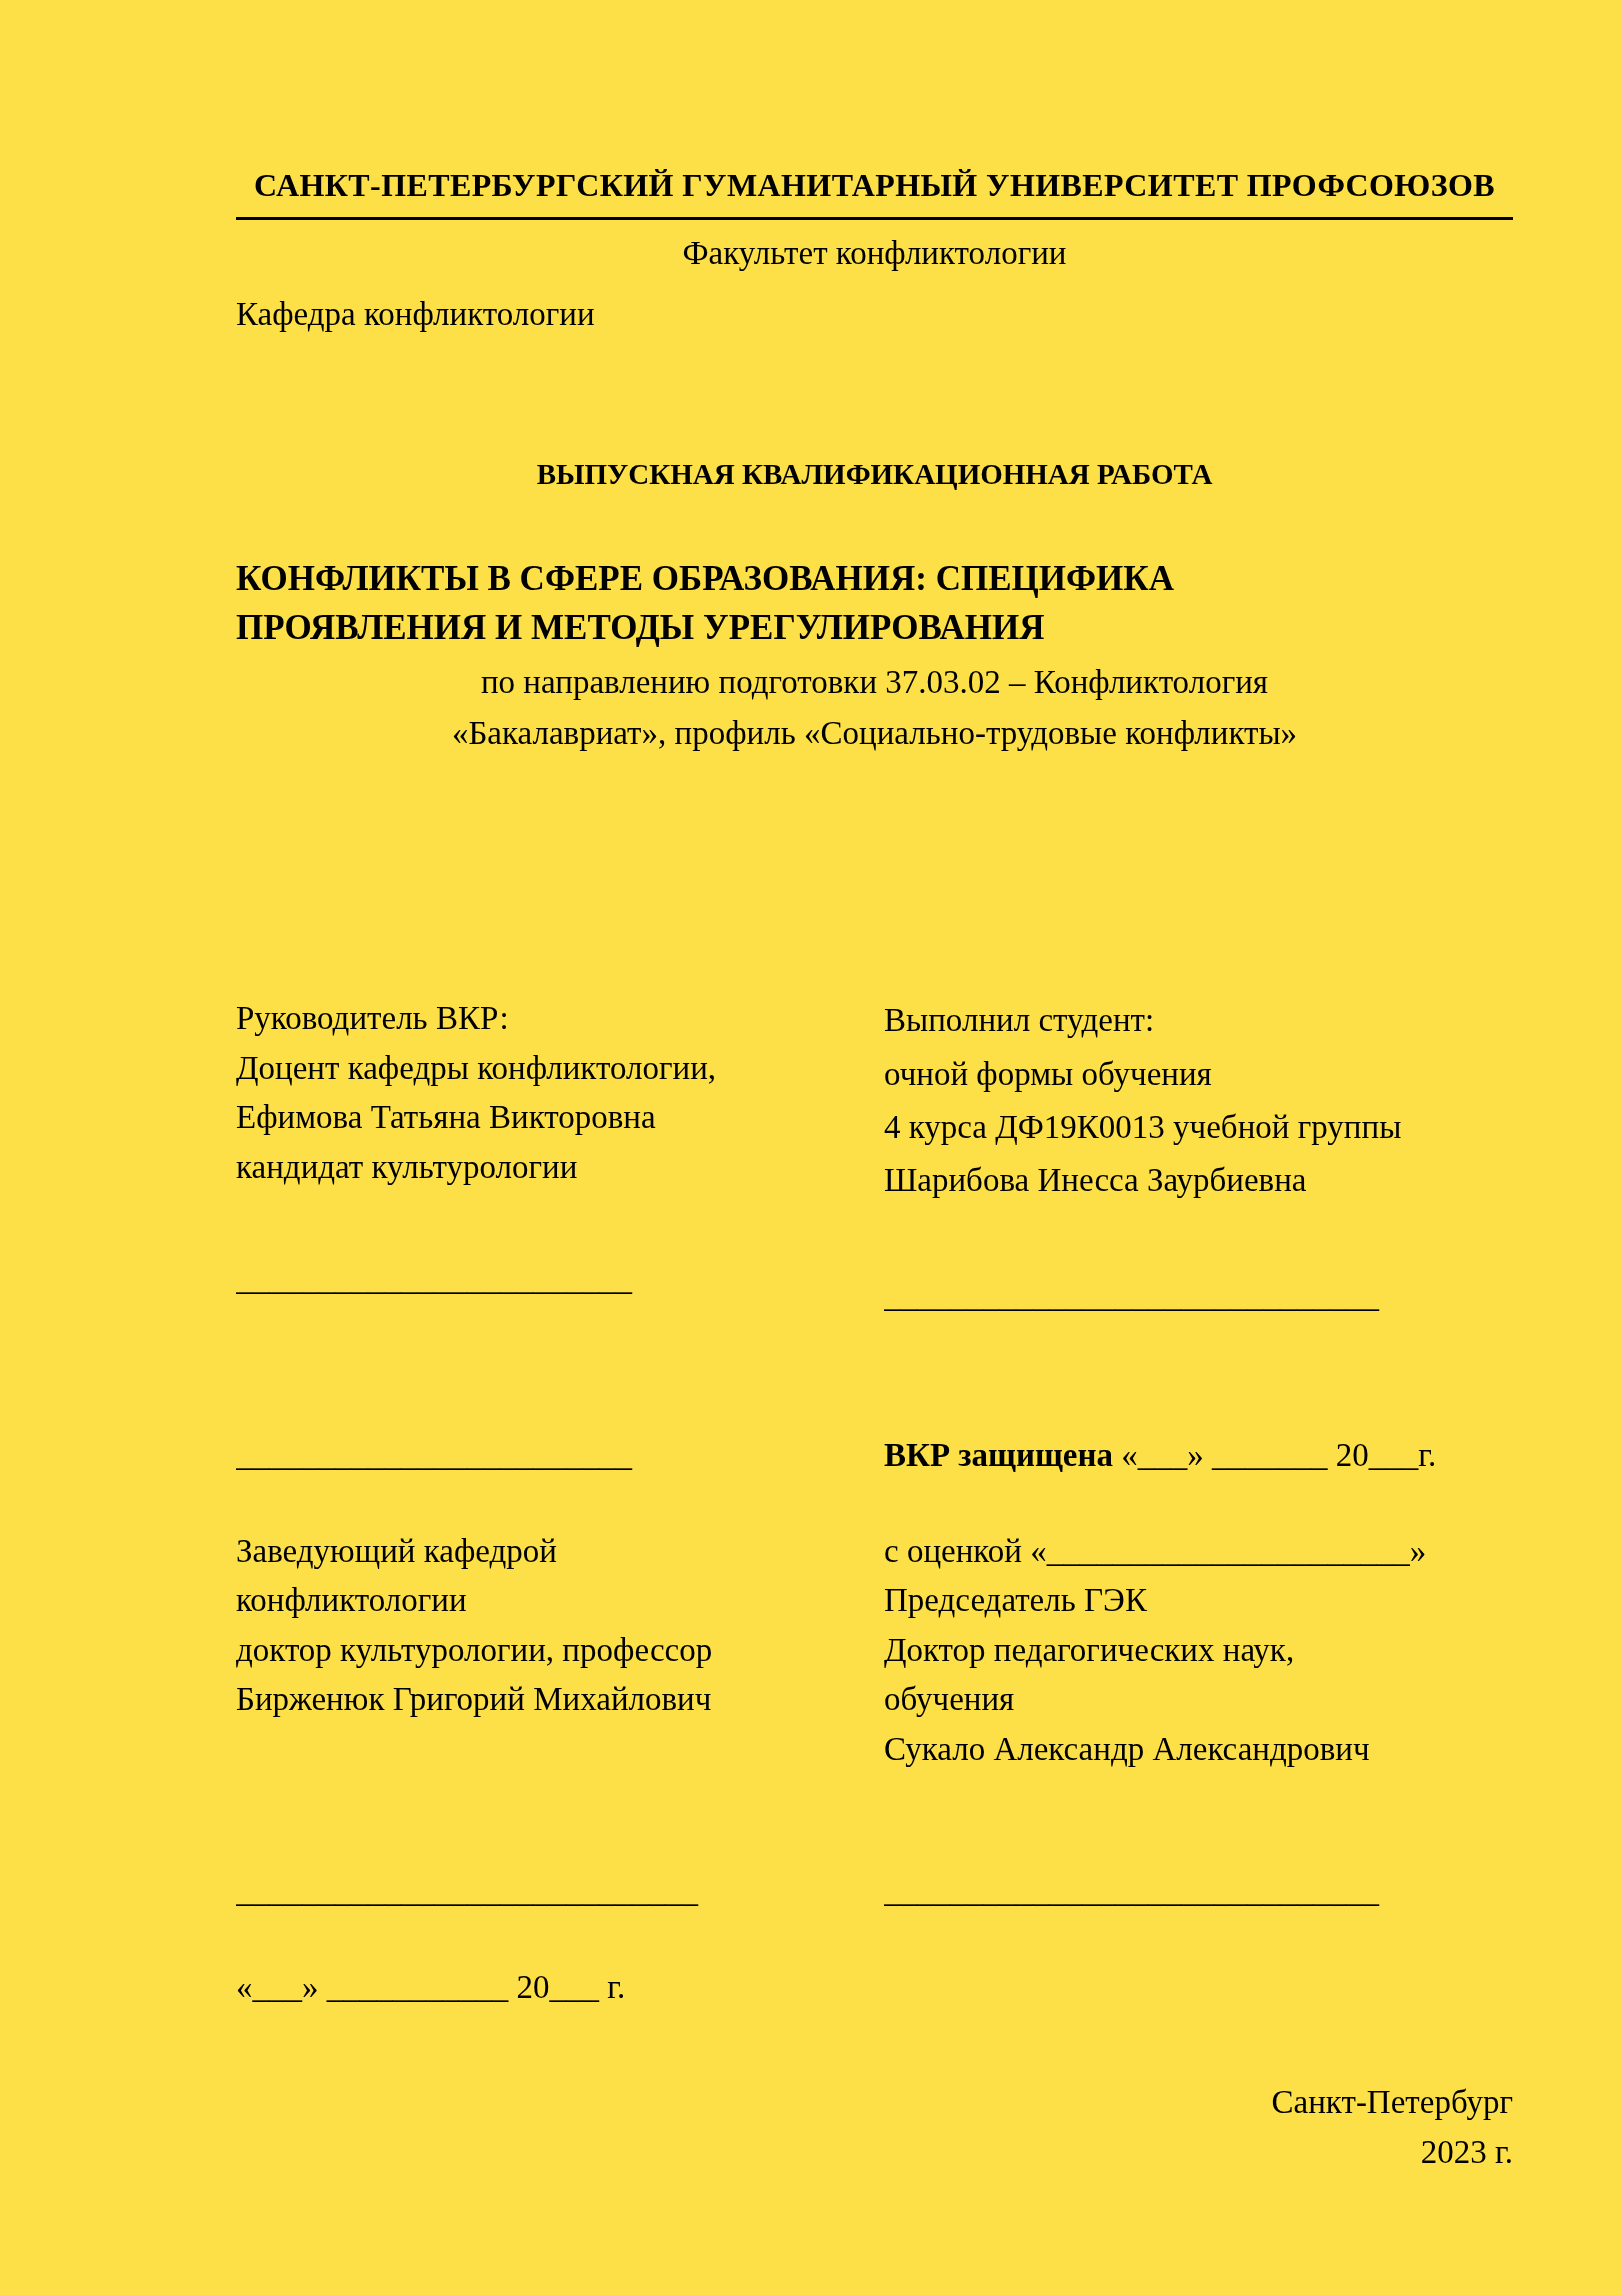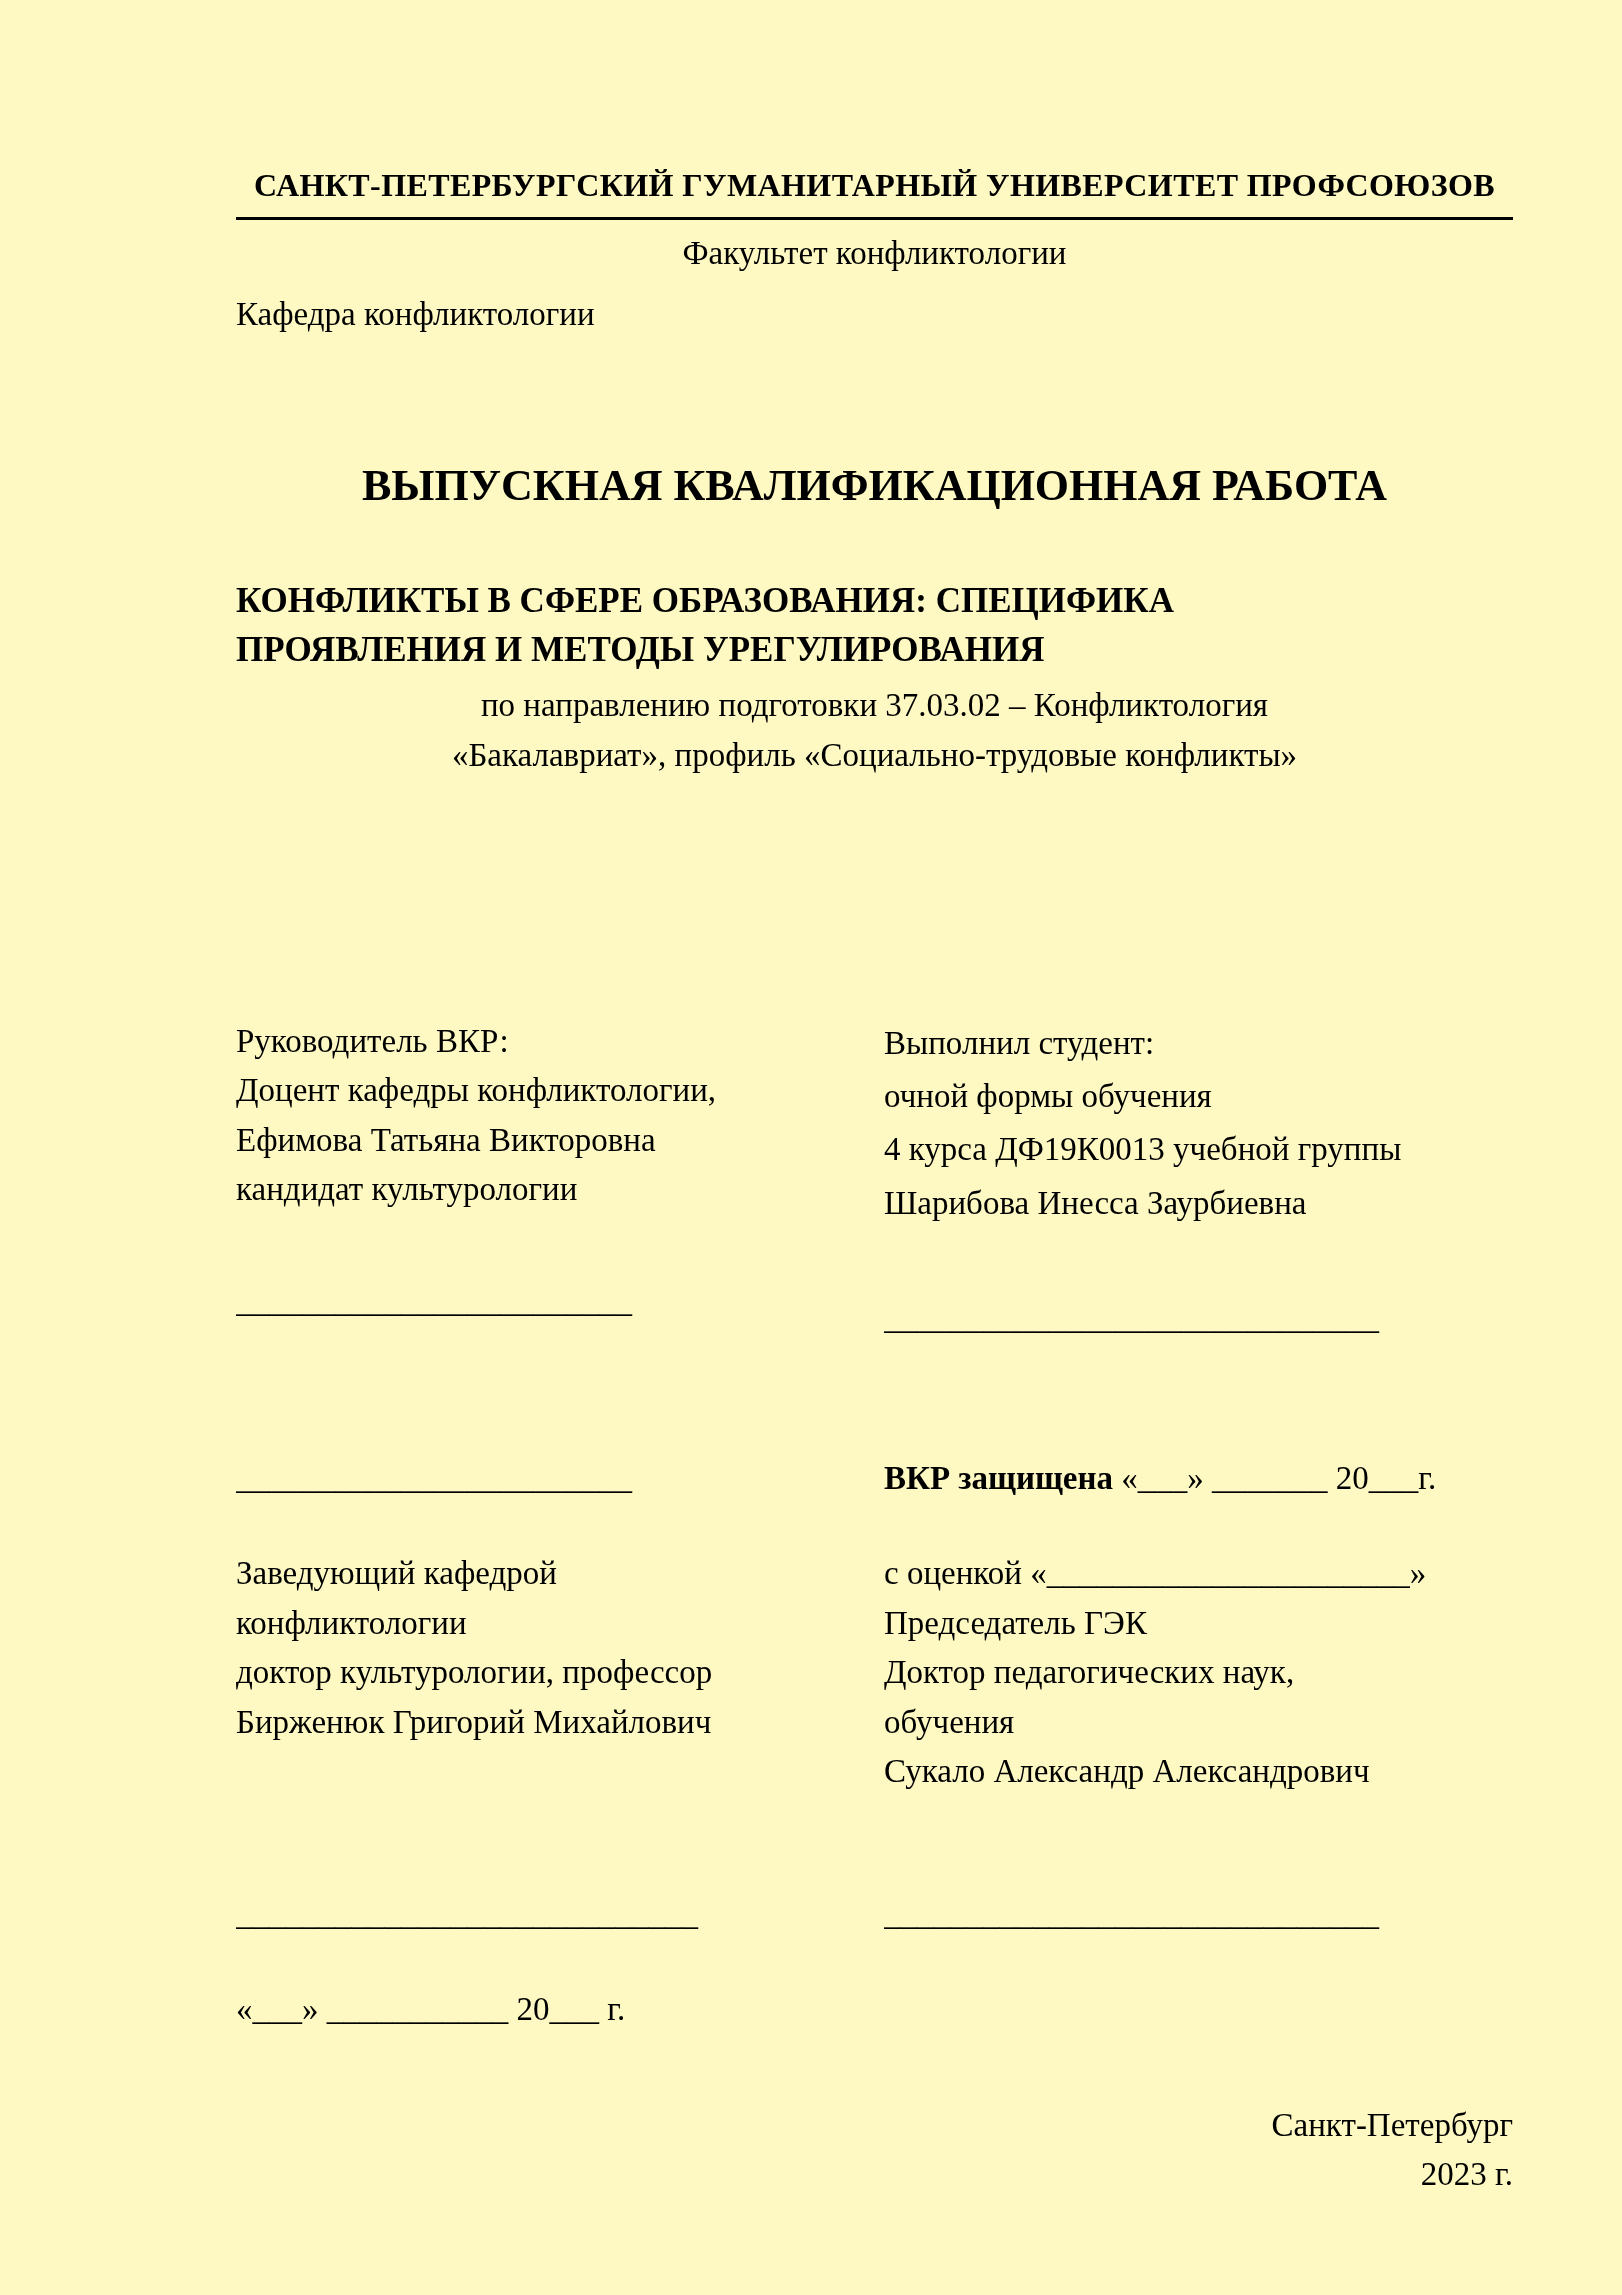--- a/index.html
+++ b/index.html
@@ -2,42 +2,42 @@
 <html style="font-size:12.6px"><head>
 <meta charset="utf-8">
 <style>
   * { margin: 0; padding: 0; box-sizing: border-box; }
   html, body { background: #ffffff; }
   .page {
     position: relative;
     width: 1623px;
     height: 2295px;
     margin: 0 auto;
-    background: #fef9c3;
+    background: #fde047;
     color: #000000;
     font-family: "Liberation Serif", "DejaVu Serif", serif;
     font-size: 33px;
     line-height: 1.5;
     padding: 161px 110px 0 236px;
     overflow: hidden;
   }
   .header-title {
     text-align: center;
     font-weight: bold;
     font-size: 32px;
     border-bottom: 3.1px solid #000;
     padding-bottom: 7.9px;
     letter-spacing: 0.4px;
   }
   .faculty-line { text-align: center; margin-top: 9.4px; }
   .department-line { text-align: left; margin-top: 11px; }
   .work-type {
     text-align: center;
     font-weight: bold;
-    font-size: 44px;
+    font-size: 29px;
     margin-top: 114px;
   }
   .work-title {
     text-align: left;
     font-weight: bold;
     font-size: 35px;
     margin-top: 57px;
     line-height: 1.4;
   }
   .program-line { text-align: center; margin-top: 6.3px; }

